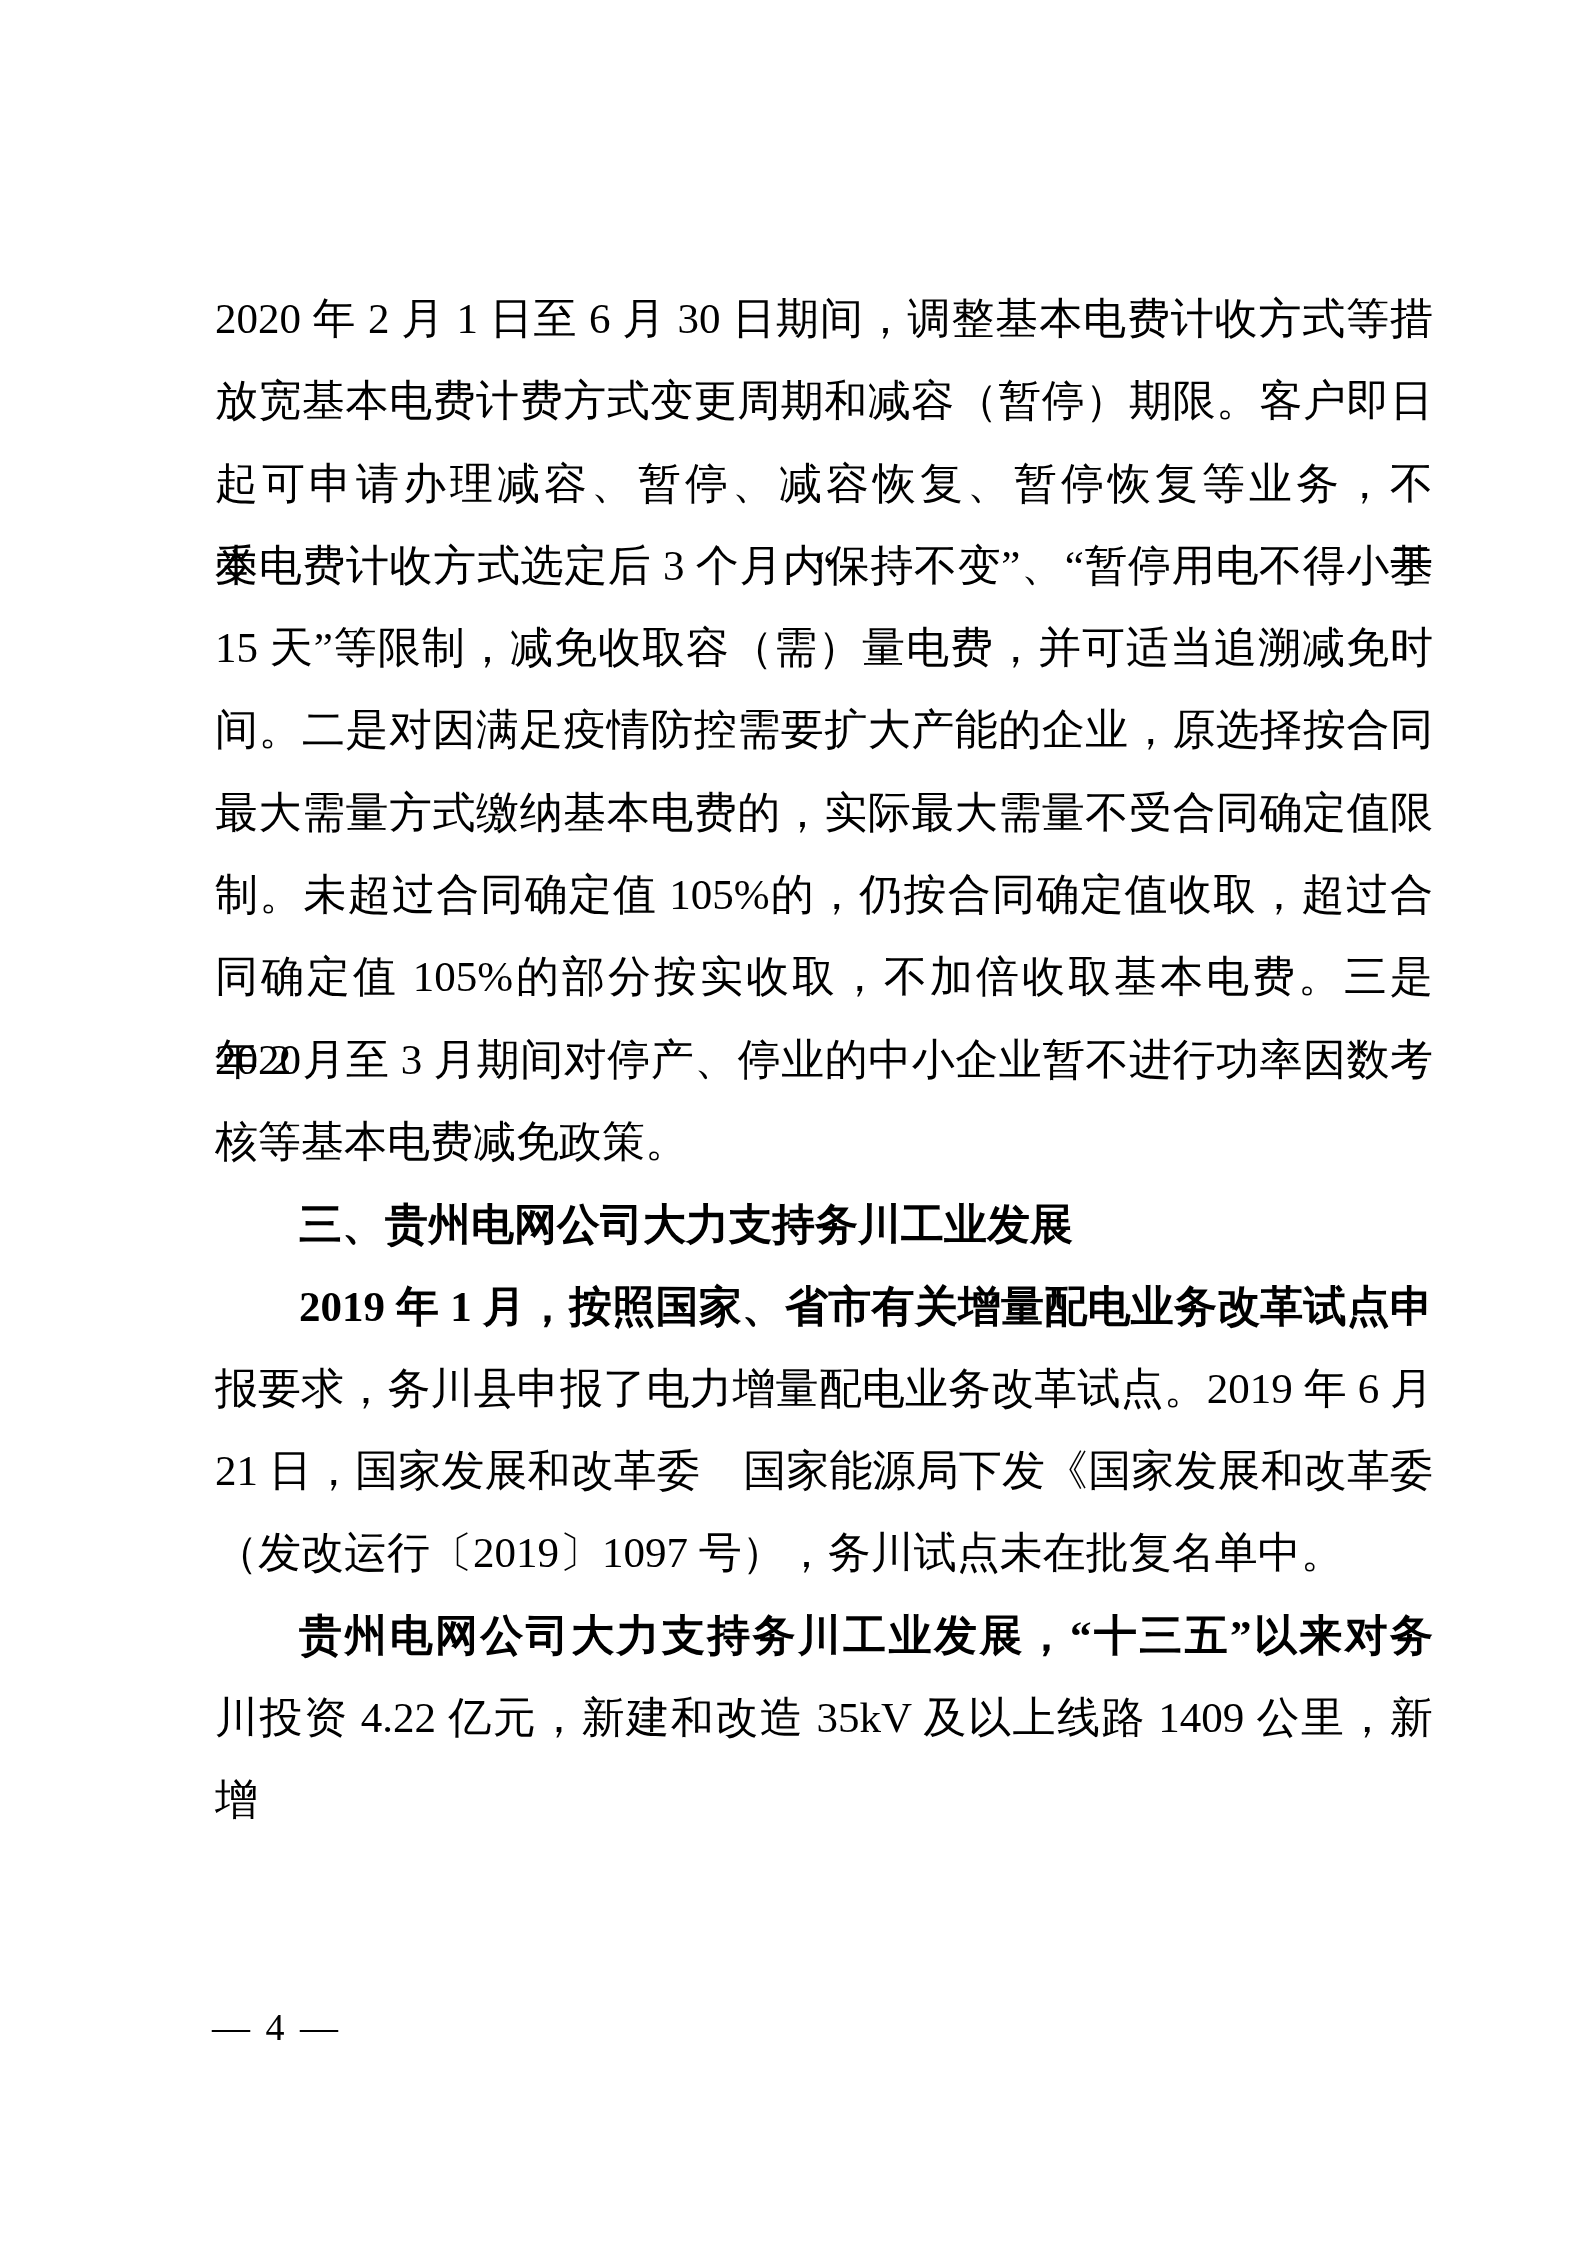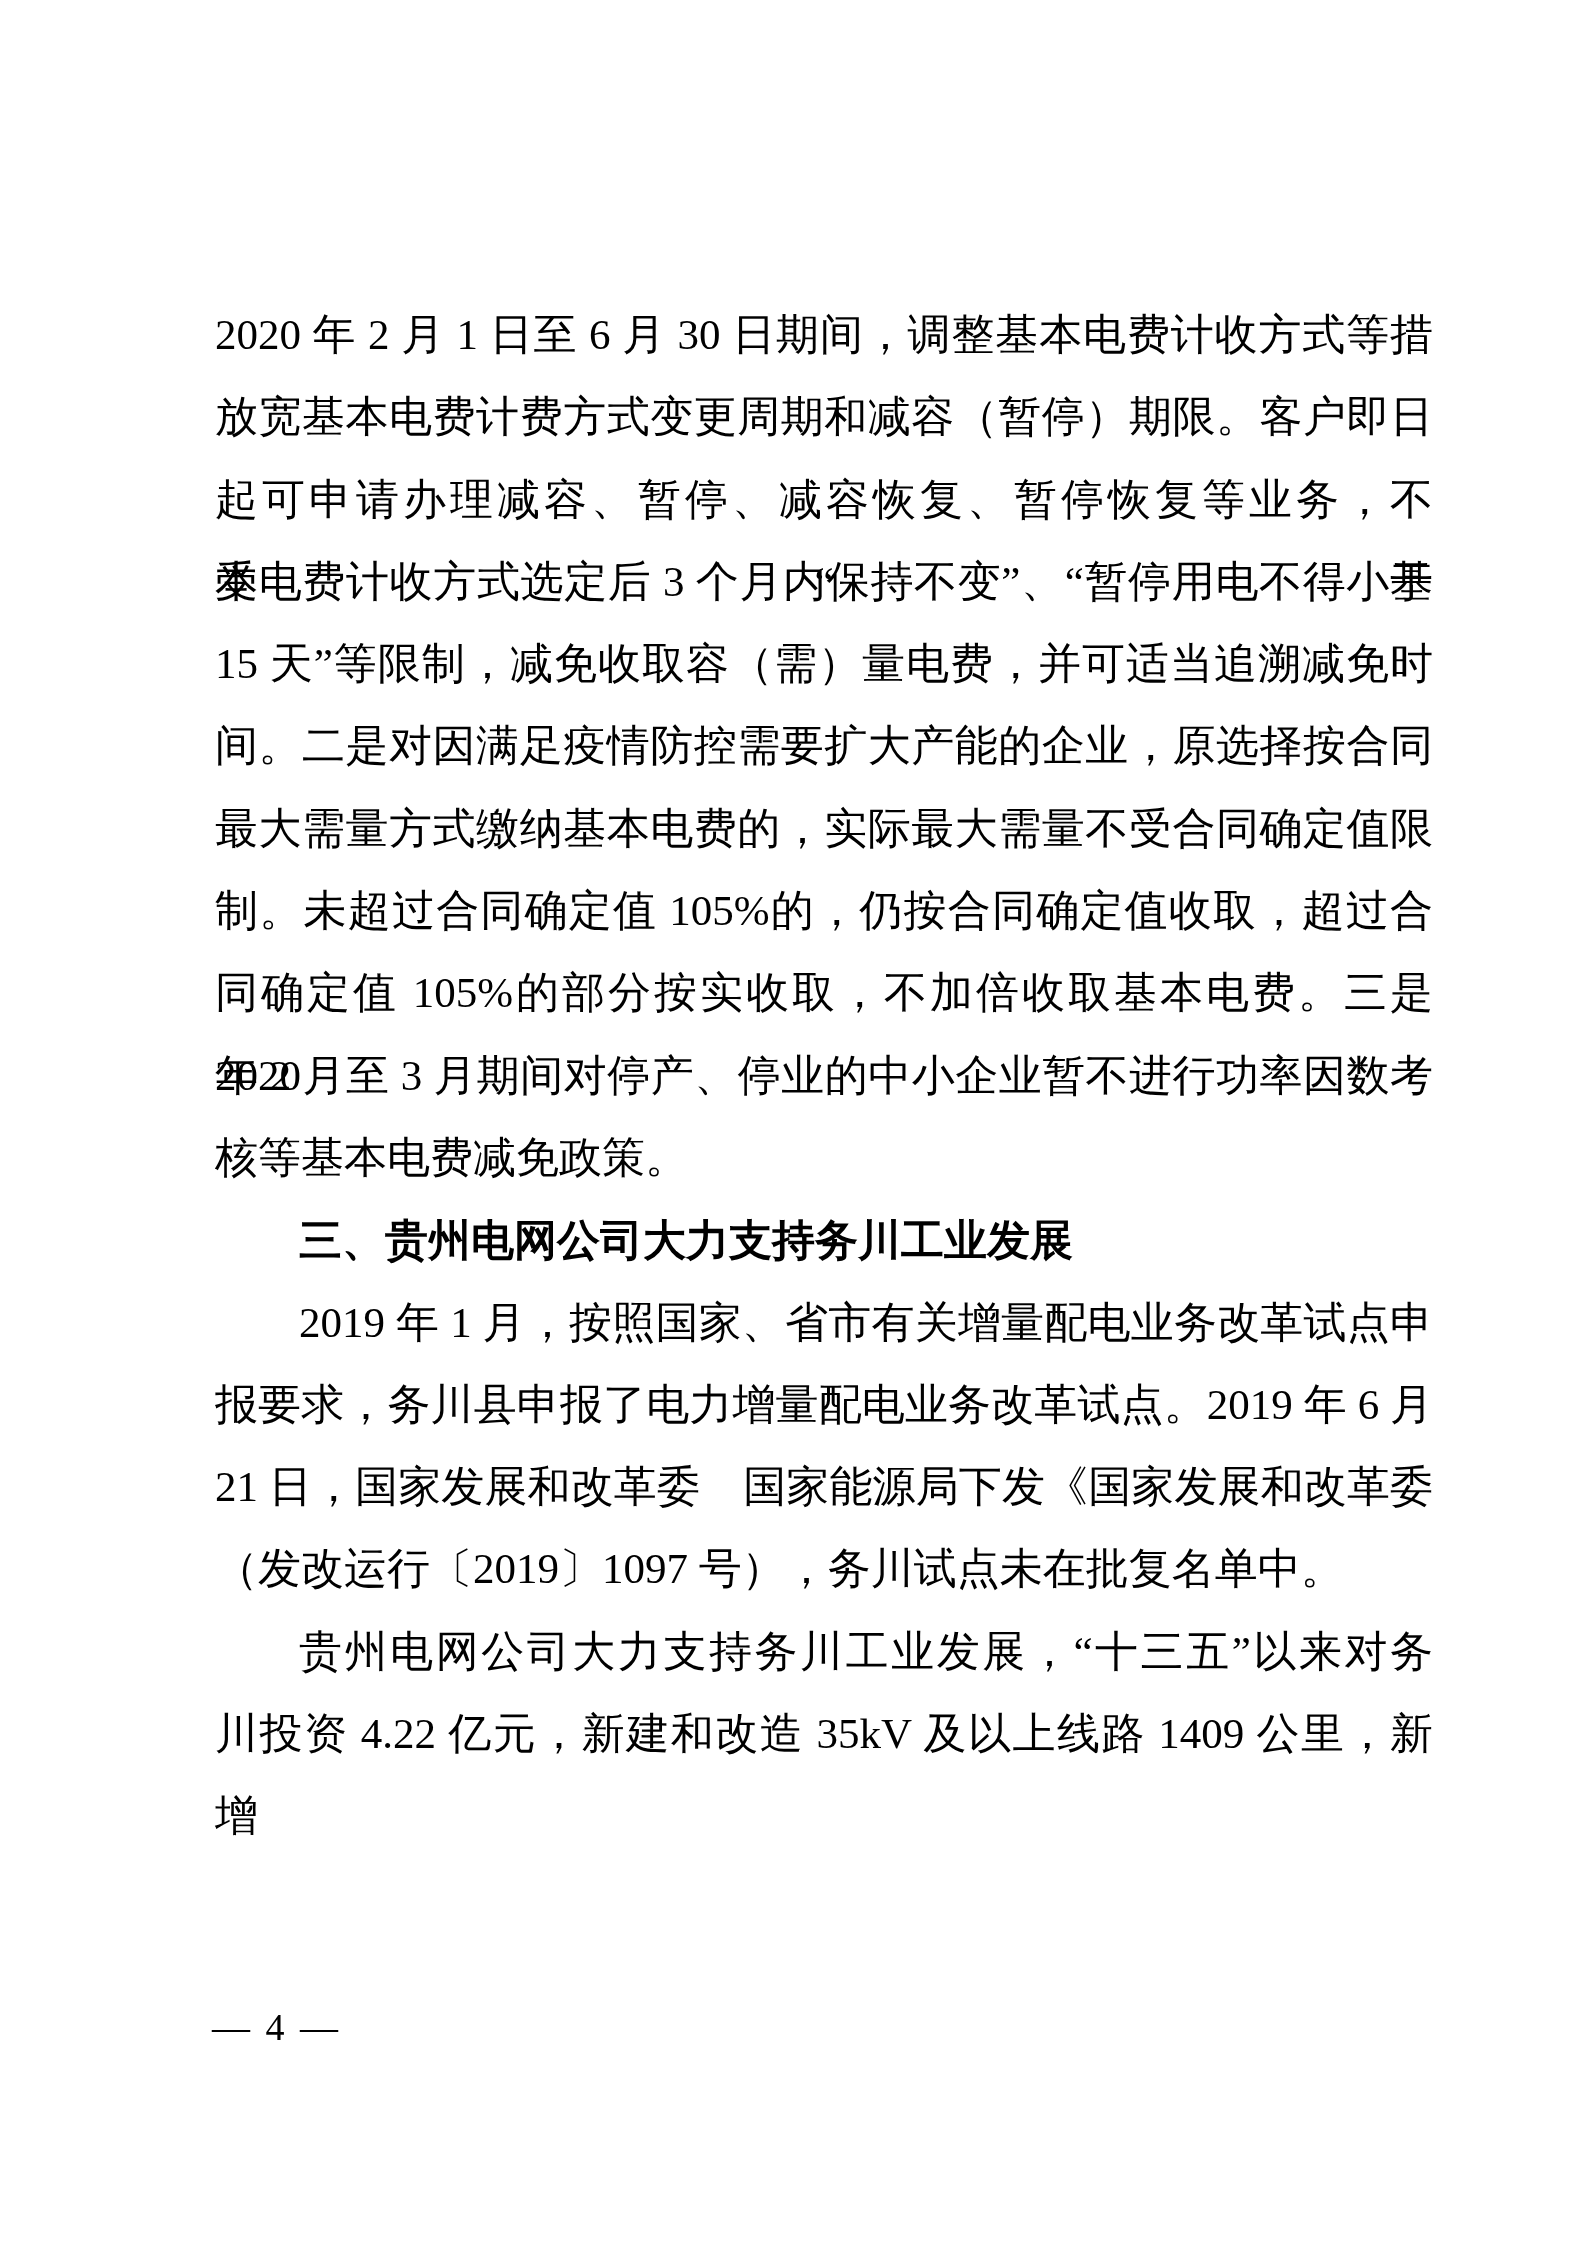--- a/index.html
+++ b/index.html
@@ -12,38 +12,39 @@
     font-family: "Liberation Serif", "DejaVu Serif", serif;
   }
   .page {
     position: absolute;
     inset: 0;
     background: #ffffff;
   }
   .content {
     position: absolute;
     left: 215px;
-    top: 294px;
+    top: 278px;
     width: 1218px;
   }
   .line {
     font-size: 43px;
     height: 82.3px;
     line-height: 82.3px;
     text-align: justify;
     text-align-last: justify;
     text-justify: inter-character;
   }
   
   .pend {
     text-align-last: left;
   }
   
   .ind {
     text-indent: 84px;
+    font-weight: bold;
   }
   .heading {
     font-family: "Liberation Sans", "DejaVu Sans", sans-serif;
     font-weight: 700;
     text-align-last: left;
   }
   .footer {
     position: absolute;
     left: 212px;
     top: 2004px;

